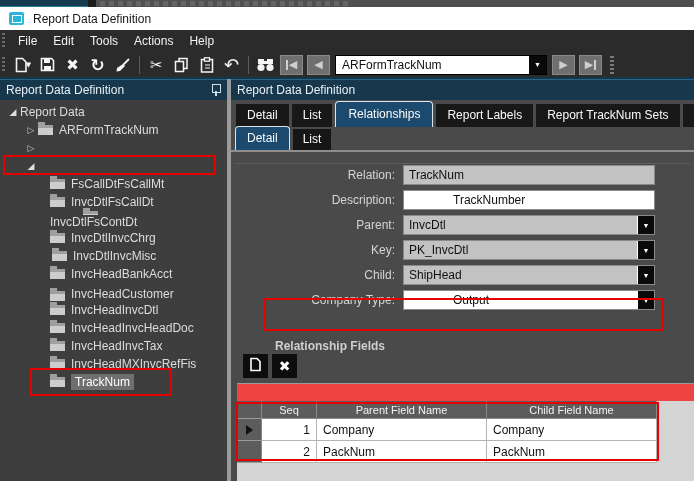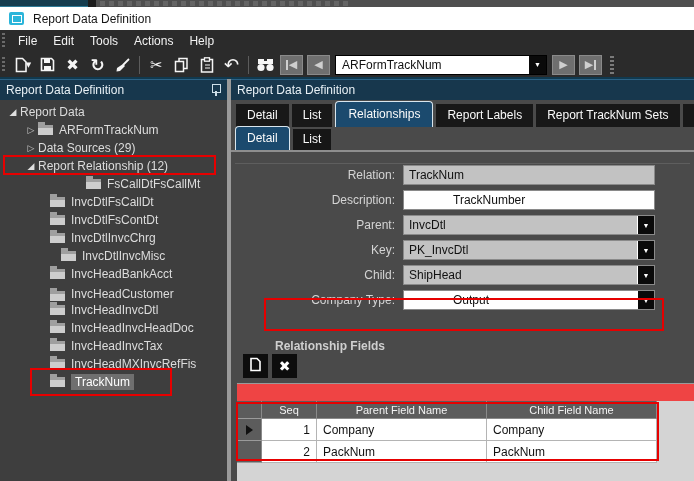--- a/index.html
+++ b/index.html
@@ -248,43 +248,41 @@
             <span class="expander open">◢</span>
             <span>Report Data</span>
           </div>
         <div class="tree-item" style="top:20px; left:24px;">
             <span class="expander closed">▷</span>
             <span class="folder-icon"></span>
             <span>ARFormTrackNum</span>
           </div>
         <div class="tree-item" style="top:38px; left:24px;">
             <span class="expander closed">▷</span>
-            <span>Data Sources (29)</span>
           </div>
         <div class="tree-item" style="top:56px; left:24px;">
             <span class="expander open">◢</span>
-            <span>Report Relationship (12)</span>
-          </div>
-        <div class="tree-item" style="top:74px; left:50px;margin-left:36px;">
+          </div>
+        <div class="tree-item" style="top:74px; left:50px;">
             <span class="folder-icon"></span>
             <span>FsCallDtFsCallMt</span>
           </div>
         <div class="tree-item" style="top:92px; left:50px;justify-content:flex-end;">
             <span class="folder-icon"></span>
             <span>InvcDtlFsCallDt</span>
           </div>
-        <div class="tree-item" style="top:110px; left:50px;">
+        <div class="tree-item" style="top:110px; left:50px;flex-direction:column;">
             <span class="folder-icon"></span>
             <span>InvcDtlFsContDt</span>
           </div>
         <div class="tree-item" style="top:128px; left:50px;">
             <span class="folder-icon"></span>
             <span>InvcDtlInvcChrg</span>
           </div>
-        <div class="tree-item" style="top:146px; left:61px;">
+        <div class="tree-item" style="top:146px; left:52px;">
             <span class="folder-icon"></span>
             <span>InvcDtlInvcMisc</span>
           </div>
         <div class="tree-item" style="top:164px; left:50px;">
             <span class="folder-icon"></span>
             <span>InvcHeadBankAcct</span>
           </div>
         <div class="tree-item" style="top:182px; left:50px;align-items:flex-end;">
             <span class="folder-icon"></span>
             <span>InvcHeadCustomer</span>

